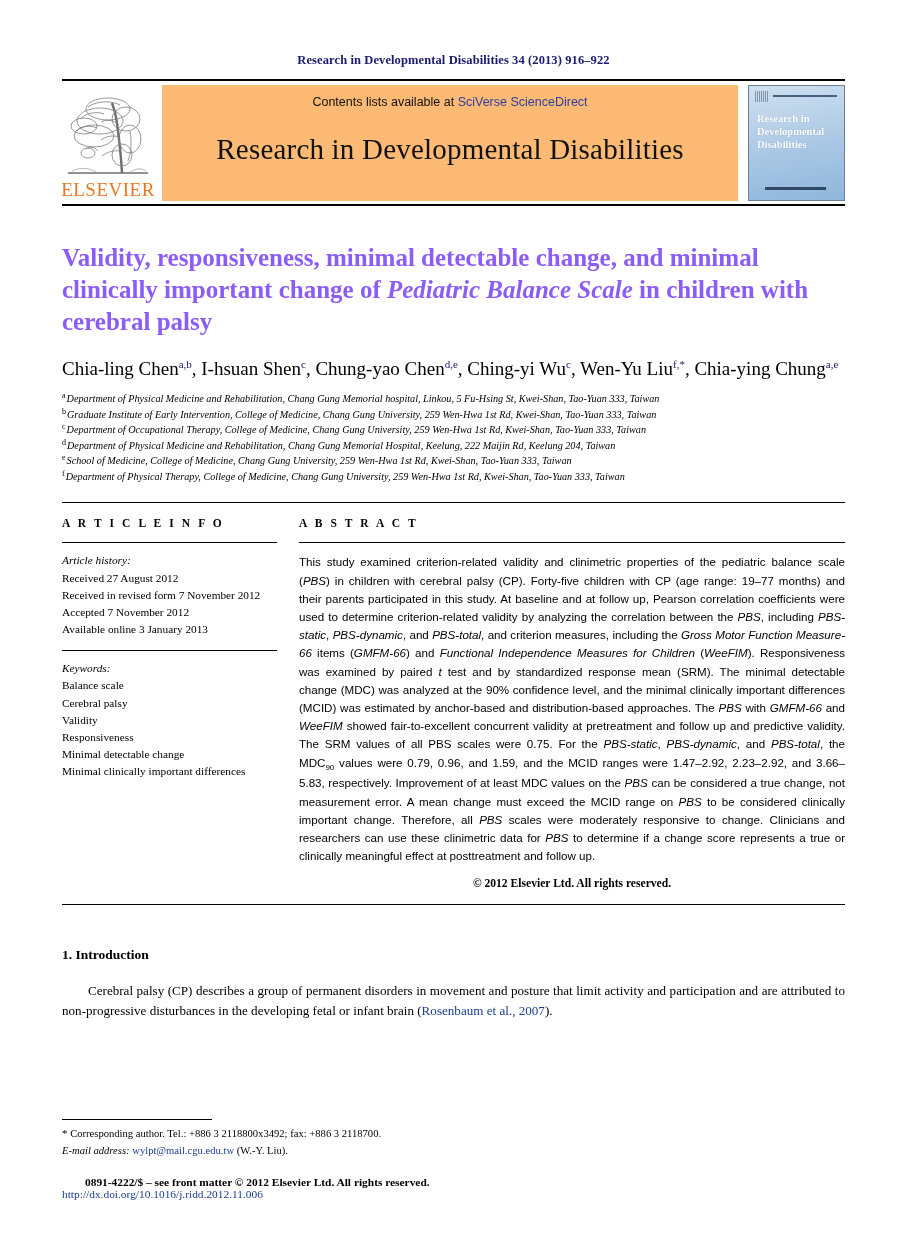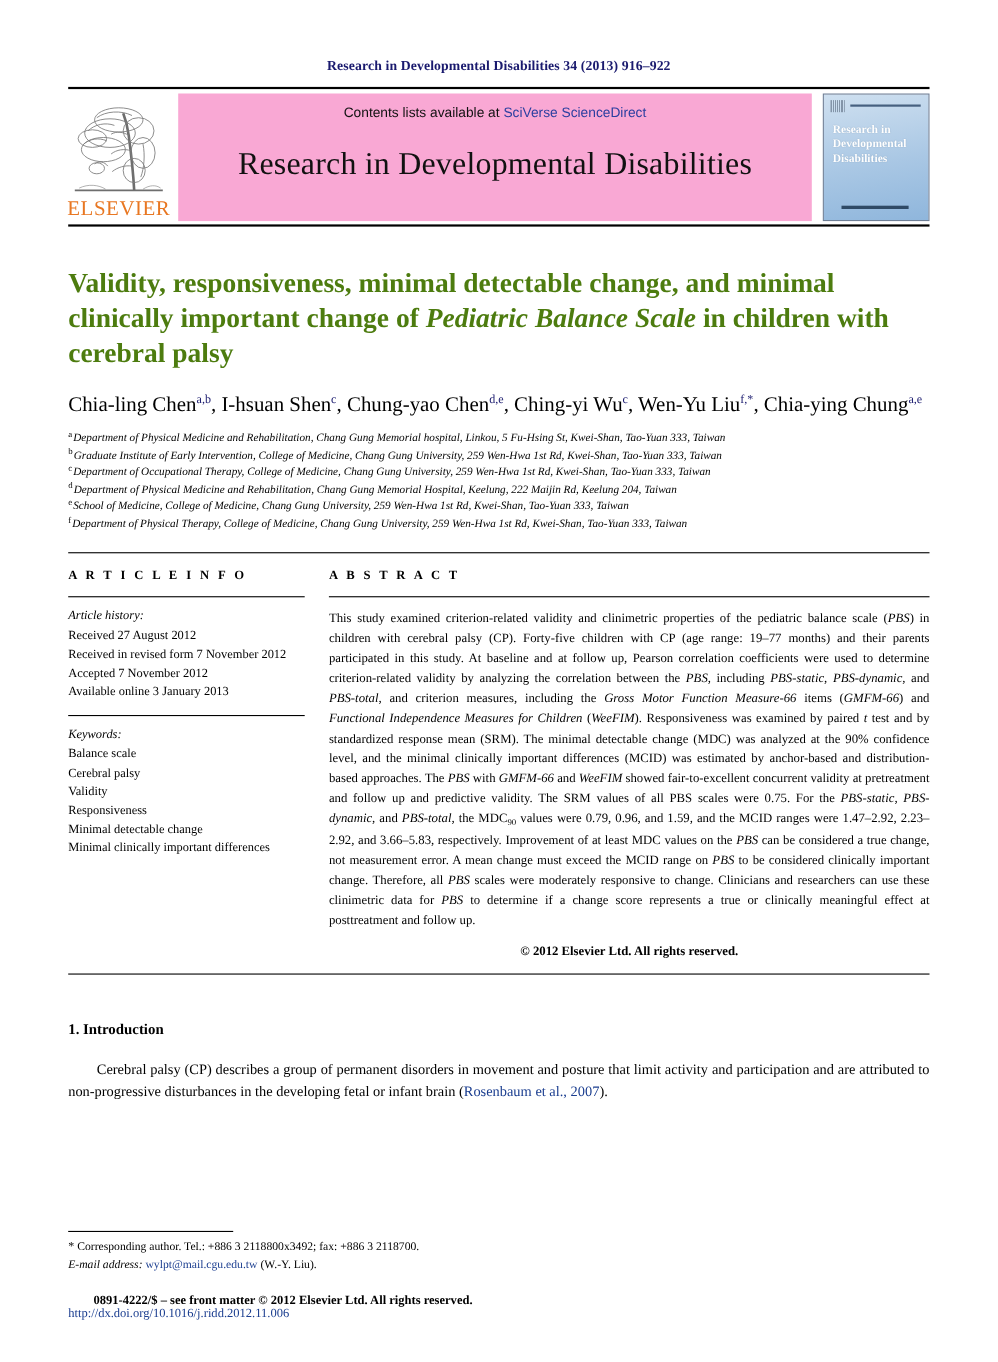--- a/index.html
+++ b/index.html
@@ -59,21 +59,21 @@
     font-family: "Liberation Serif", serif;
     font-size: 19px;
     letter-spacing: 0.5px;
     color: #E87722;
     line-height: 1;
     margin-top: 1px;
     white-space: nowrap;
   }
   .journal-band {
     flex: 1 1 auto;
-    background: #f9a8d4;
+    background: #fdba74;
     margin-left: 8px;
     margin-right: 10px;
     display: flex;
     flex-direction: column;
     align-items: center;
     justify-content: flex-start;
     padding-top: 10px;
   }
   .contents-line {
     font-family: "Liberation Sans", sans-serif;
@@ -127,21 +127,21 @@
     border-top: 2.2px solid #000;
     margin-top: 3px;
   }
 
   
   .article-title {
     font-family: "Liberation Serif", serif;
     font-size: 25px;
     line-height: 1.28;
     margin-top: 36px;
-    color: #4d7c0f;
+    color: #8b5cf6;
   }
   .article-title i { font-style: italic; }
   .authors {
     font-family: Liberation Serif, serif;
     font-size: 19px;
     line-height: 1.34;
     margin-top: 18px;
   }
   .authors sup {
     font-size: 11px;
@@ -200,21 +200,21 @@
     margin-top: 12px;
   }
   .info-block {
     font-family: "Liberation Serif", serif;
     font-size: 11.3px;
     line-height: 1.52;
     margin-top: 9px;
   }
   .info-block .lbl { font-style: italic; }
   .abstract-body {
-    font-family: Liberation Serif, serif;
+    font-family: Liberation Sans, sans-serif;
     font-size: 11.6px;
     line-height: 1.57;
     text-align: justify;
     margin-top: 10px;
   }
   .abstract-body i { font-style: italic; }
   .abstract-body sub { font-size: 8px; }
   .copyright {
     font-family: "Liberation Serif", serif;
     font-size: 11.6px;

